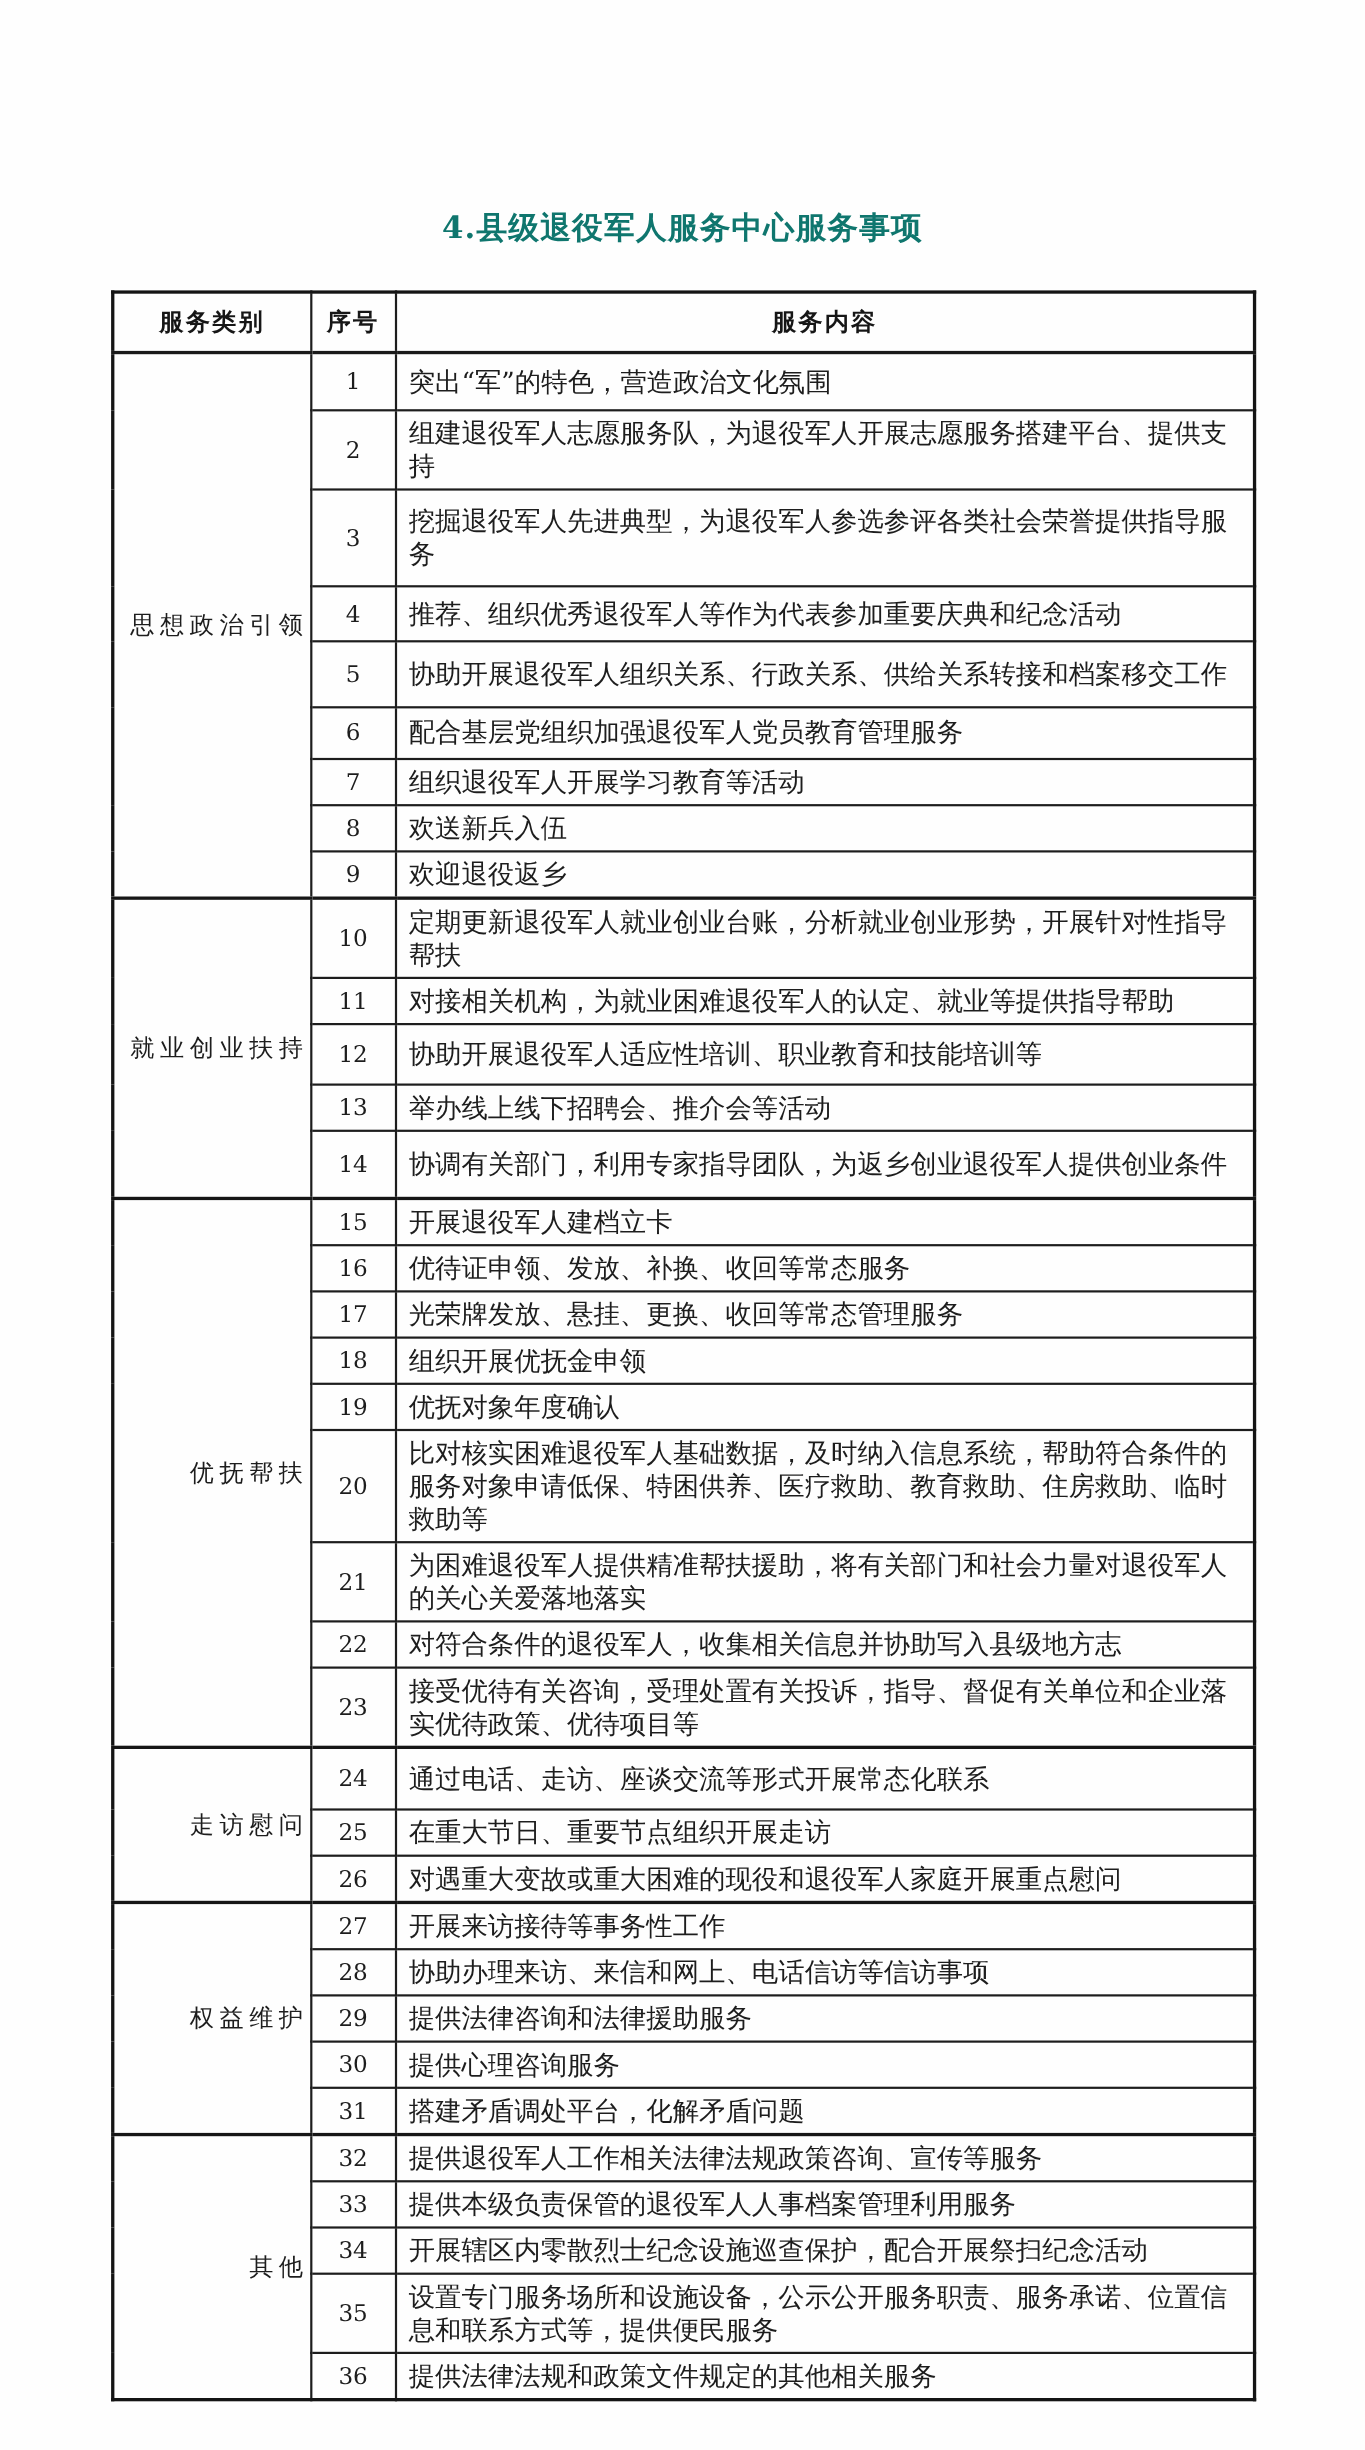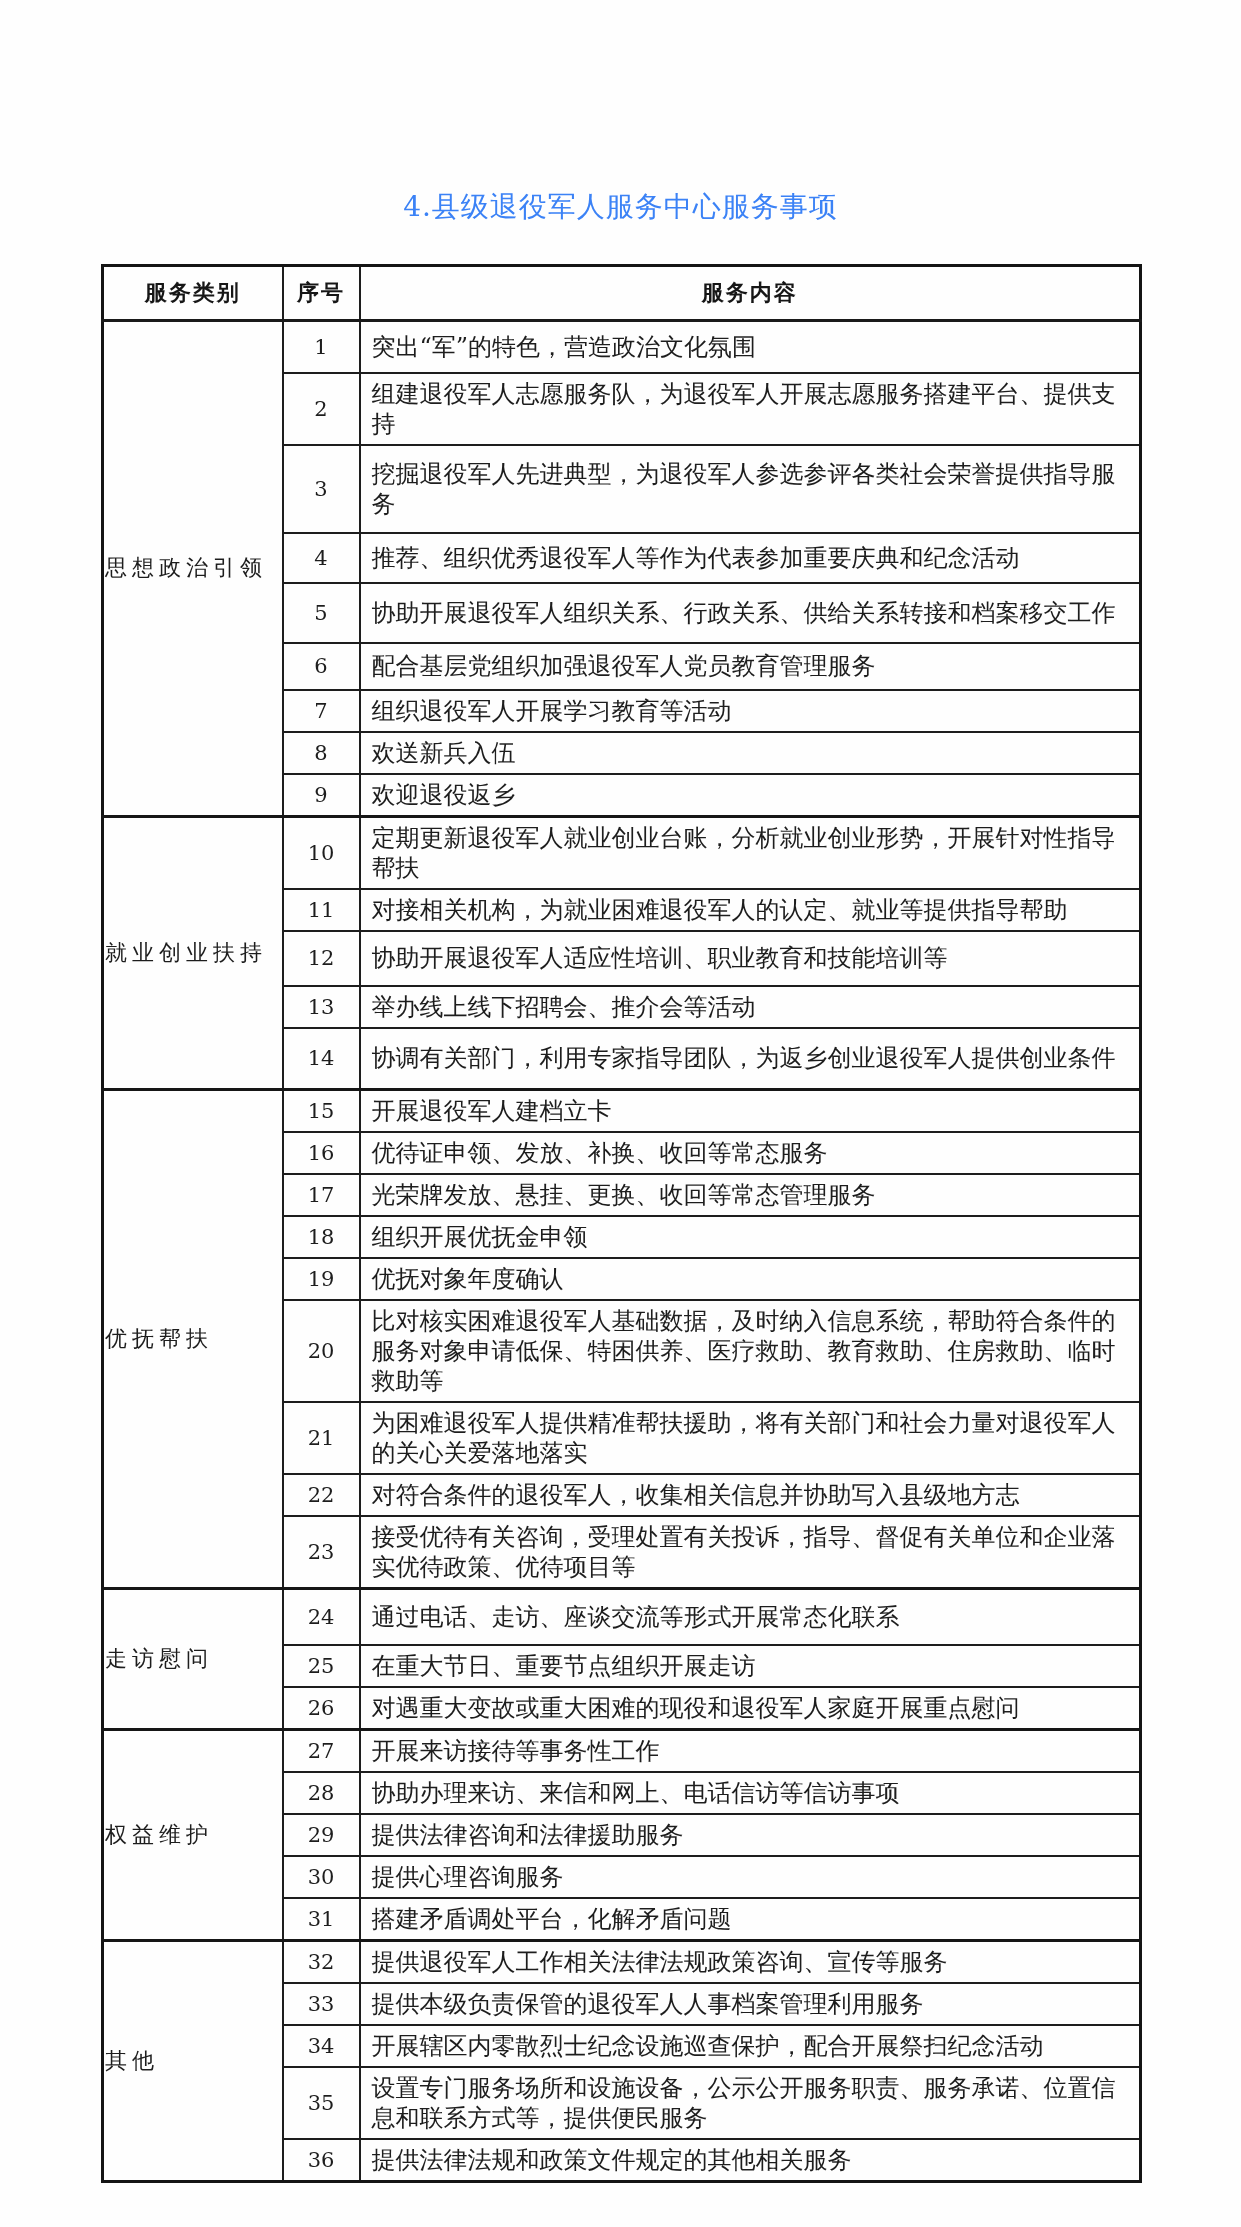--- a/index.html
+++ b/index.html
@@ -18,24 +18,24 @@
   .page {
     width: 1241px;
     height: 2227px;
     background: #fefefe;
   }
   .doc-title {
     margin: 0;
     padding-top: 188px;
     text-align: center;
     font-size: 28px;
-    font-weight: normal;
+    font-weight: bold;
     letter-spacing: 1px;
     line-height: 38px;
-    color: #3b82f6;
+    color: #0f766e;
   }
   table.service-table {
     border-collapse: collapse;
     table-layout: fixed;
     width: 1038px;
     margin: 38px 0 0 101px;
     border: 3px solid #141414;
   }
   col.c-cat { width: 180px; }
   col.c-no  { width: 77px; }
@@ -50,21 +50,21 @@
     height: 55px;
     font-size: 22px;
     font-weight: bold;
     text-align: center;
     vertical-align: middle;
     letter-spacing: 2px;
     border-bottom: 3px solid #1a1a1a;
     color: #161616;
   }
   td.cat-cell {
-    text-align: left;
+    text-align: right;
     vertical-align: middle;
     font-size: 22px;
     letter-spacing: 5px;
     color: #1d1d1d;
   }
   td.no-cell {
     text-align: center;
     vertical-align: middle;
     font-size: 21px;
     color: #1d1d1d;

